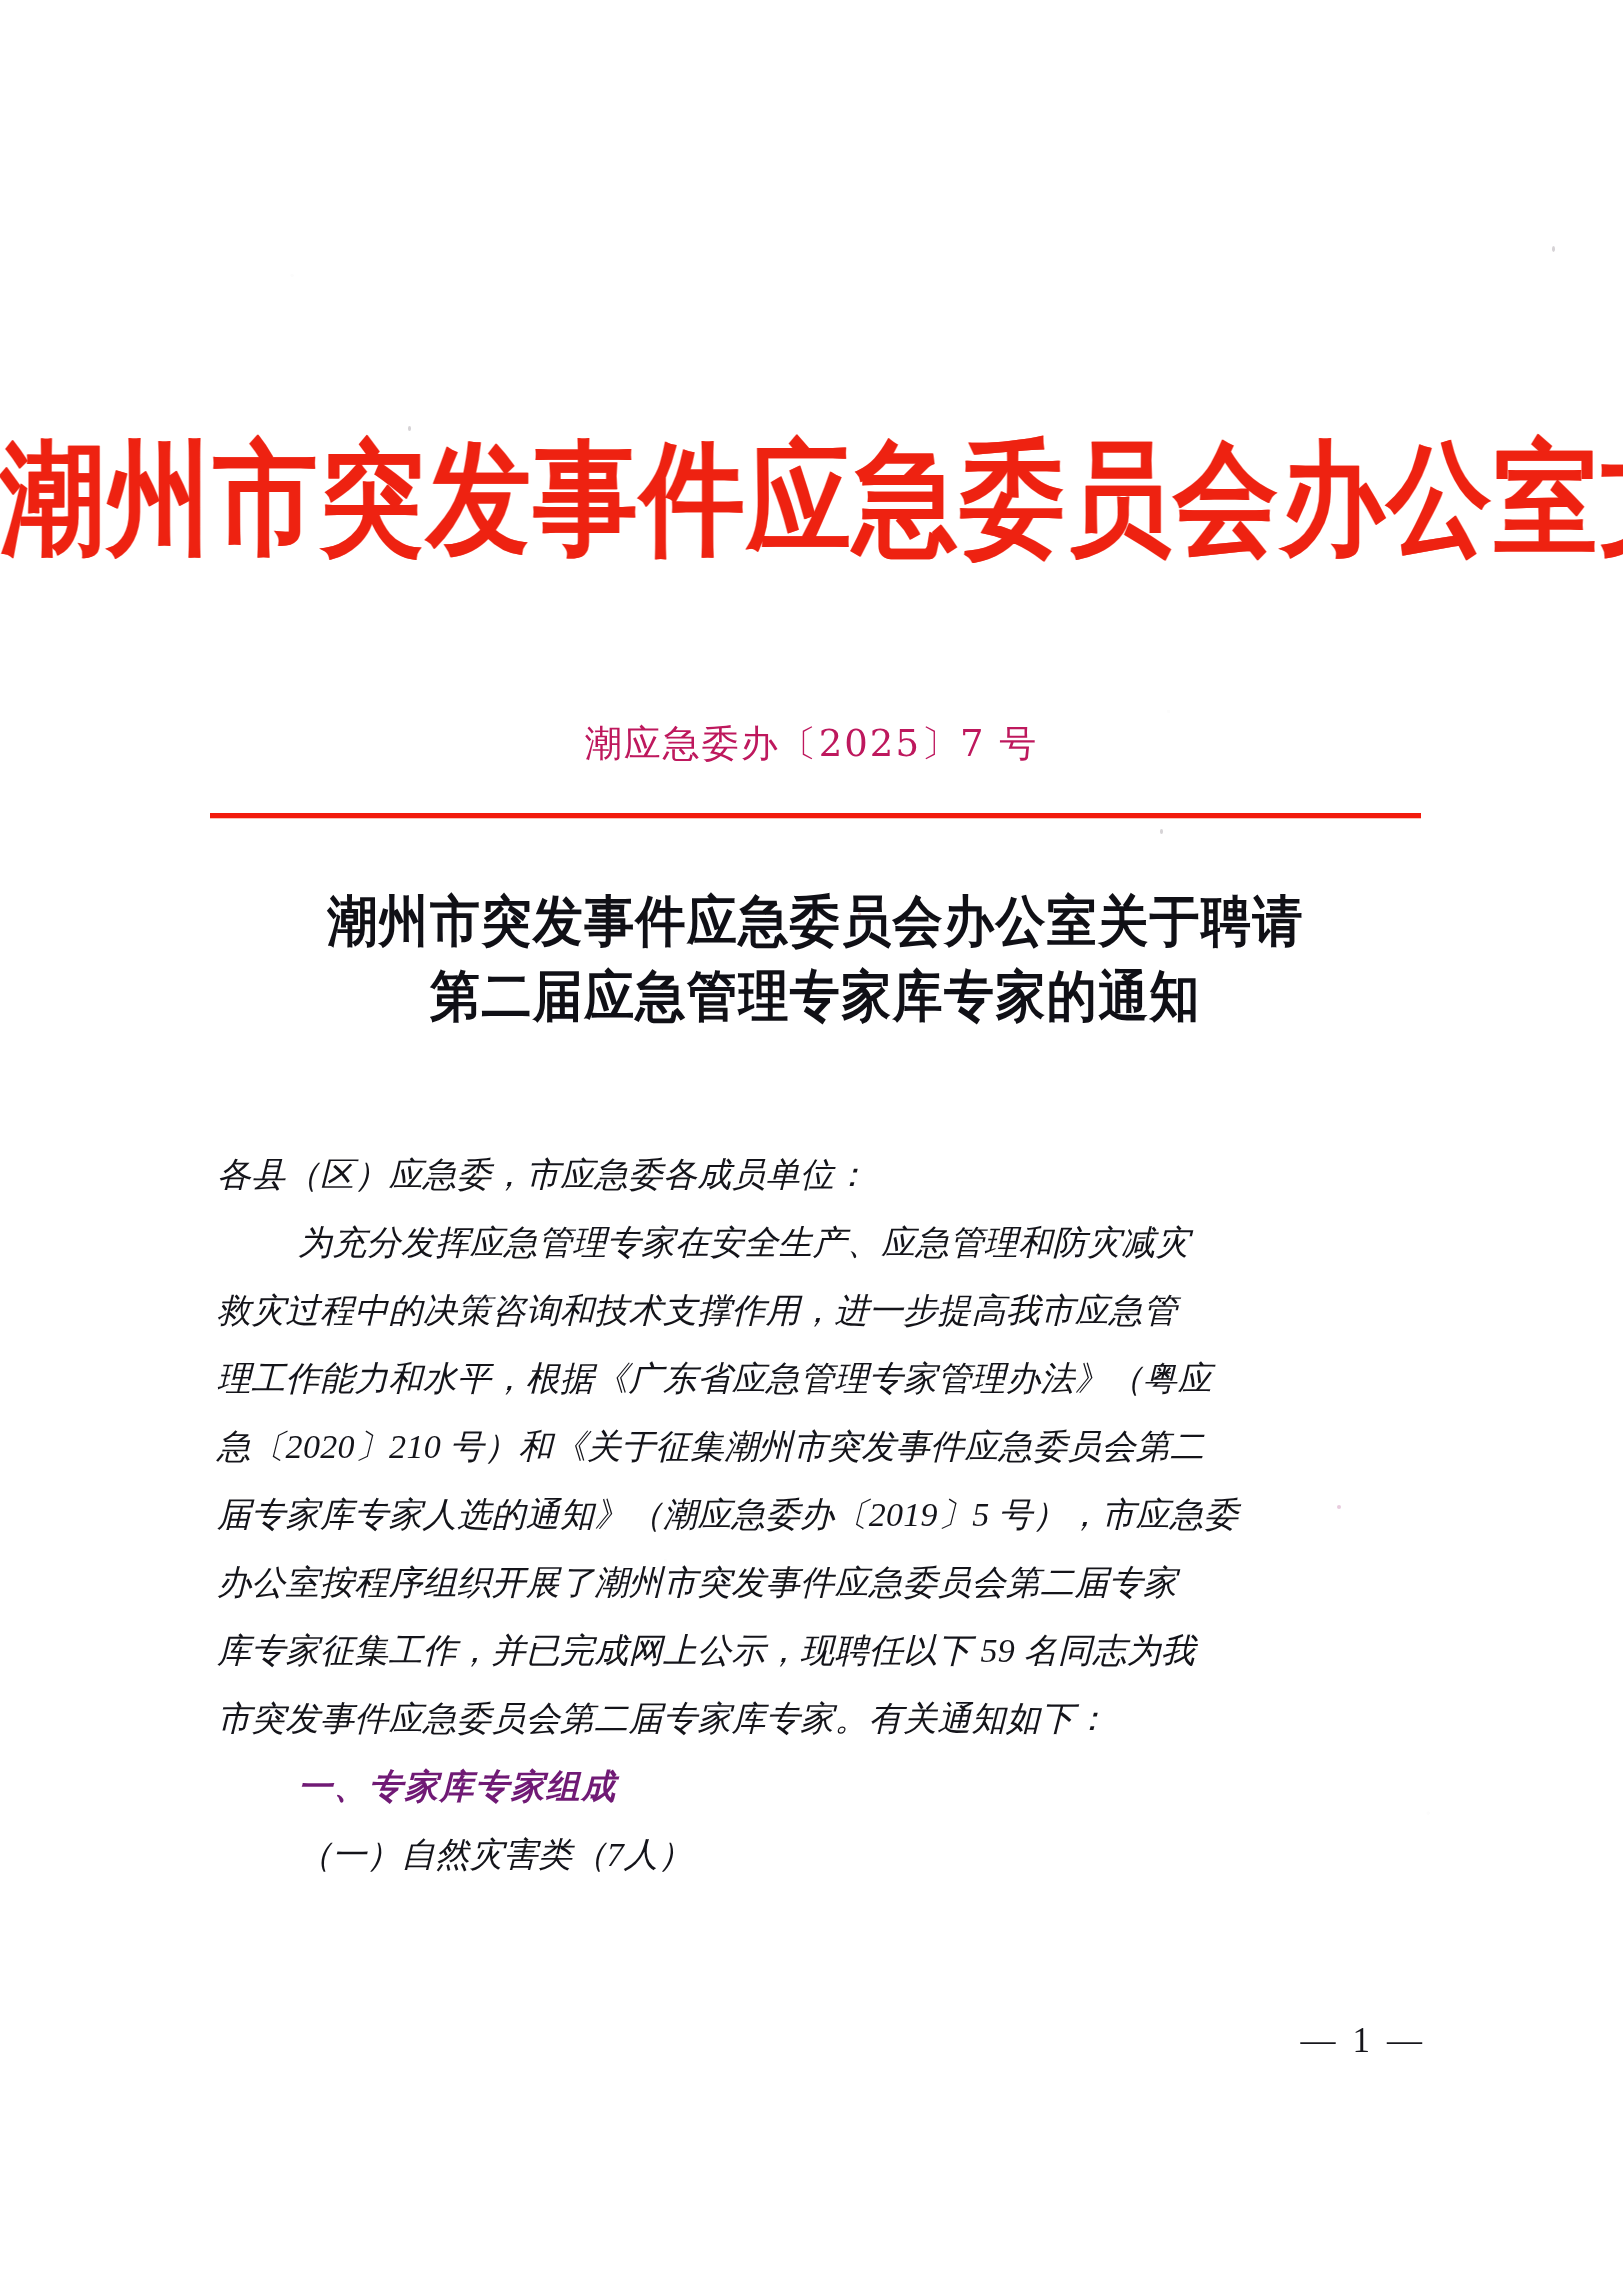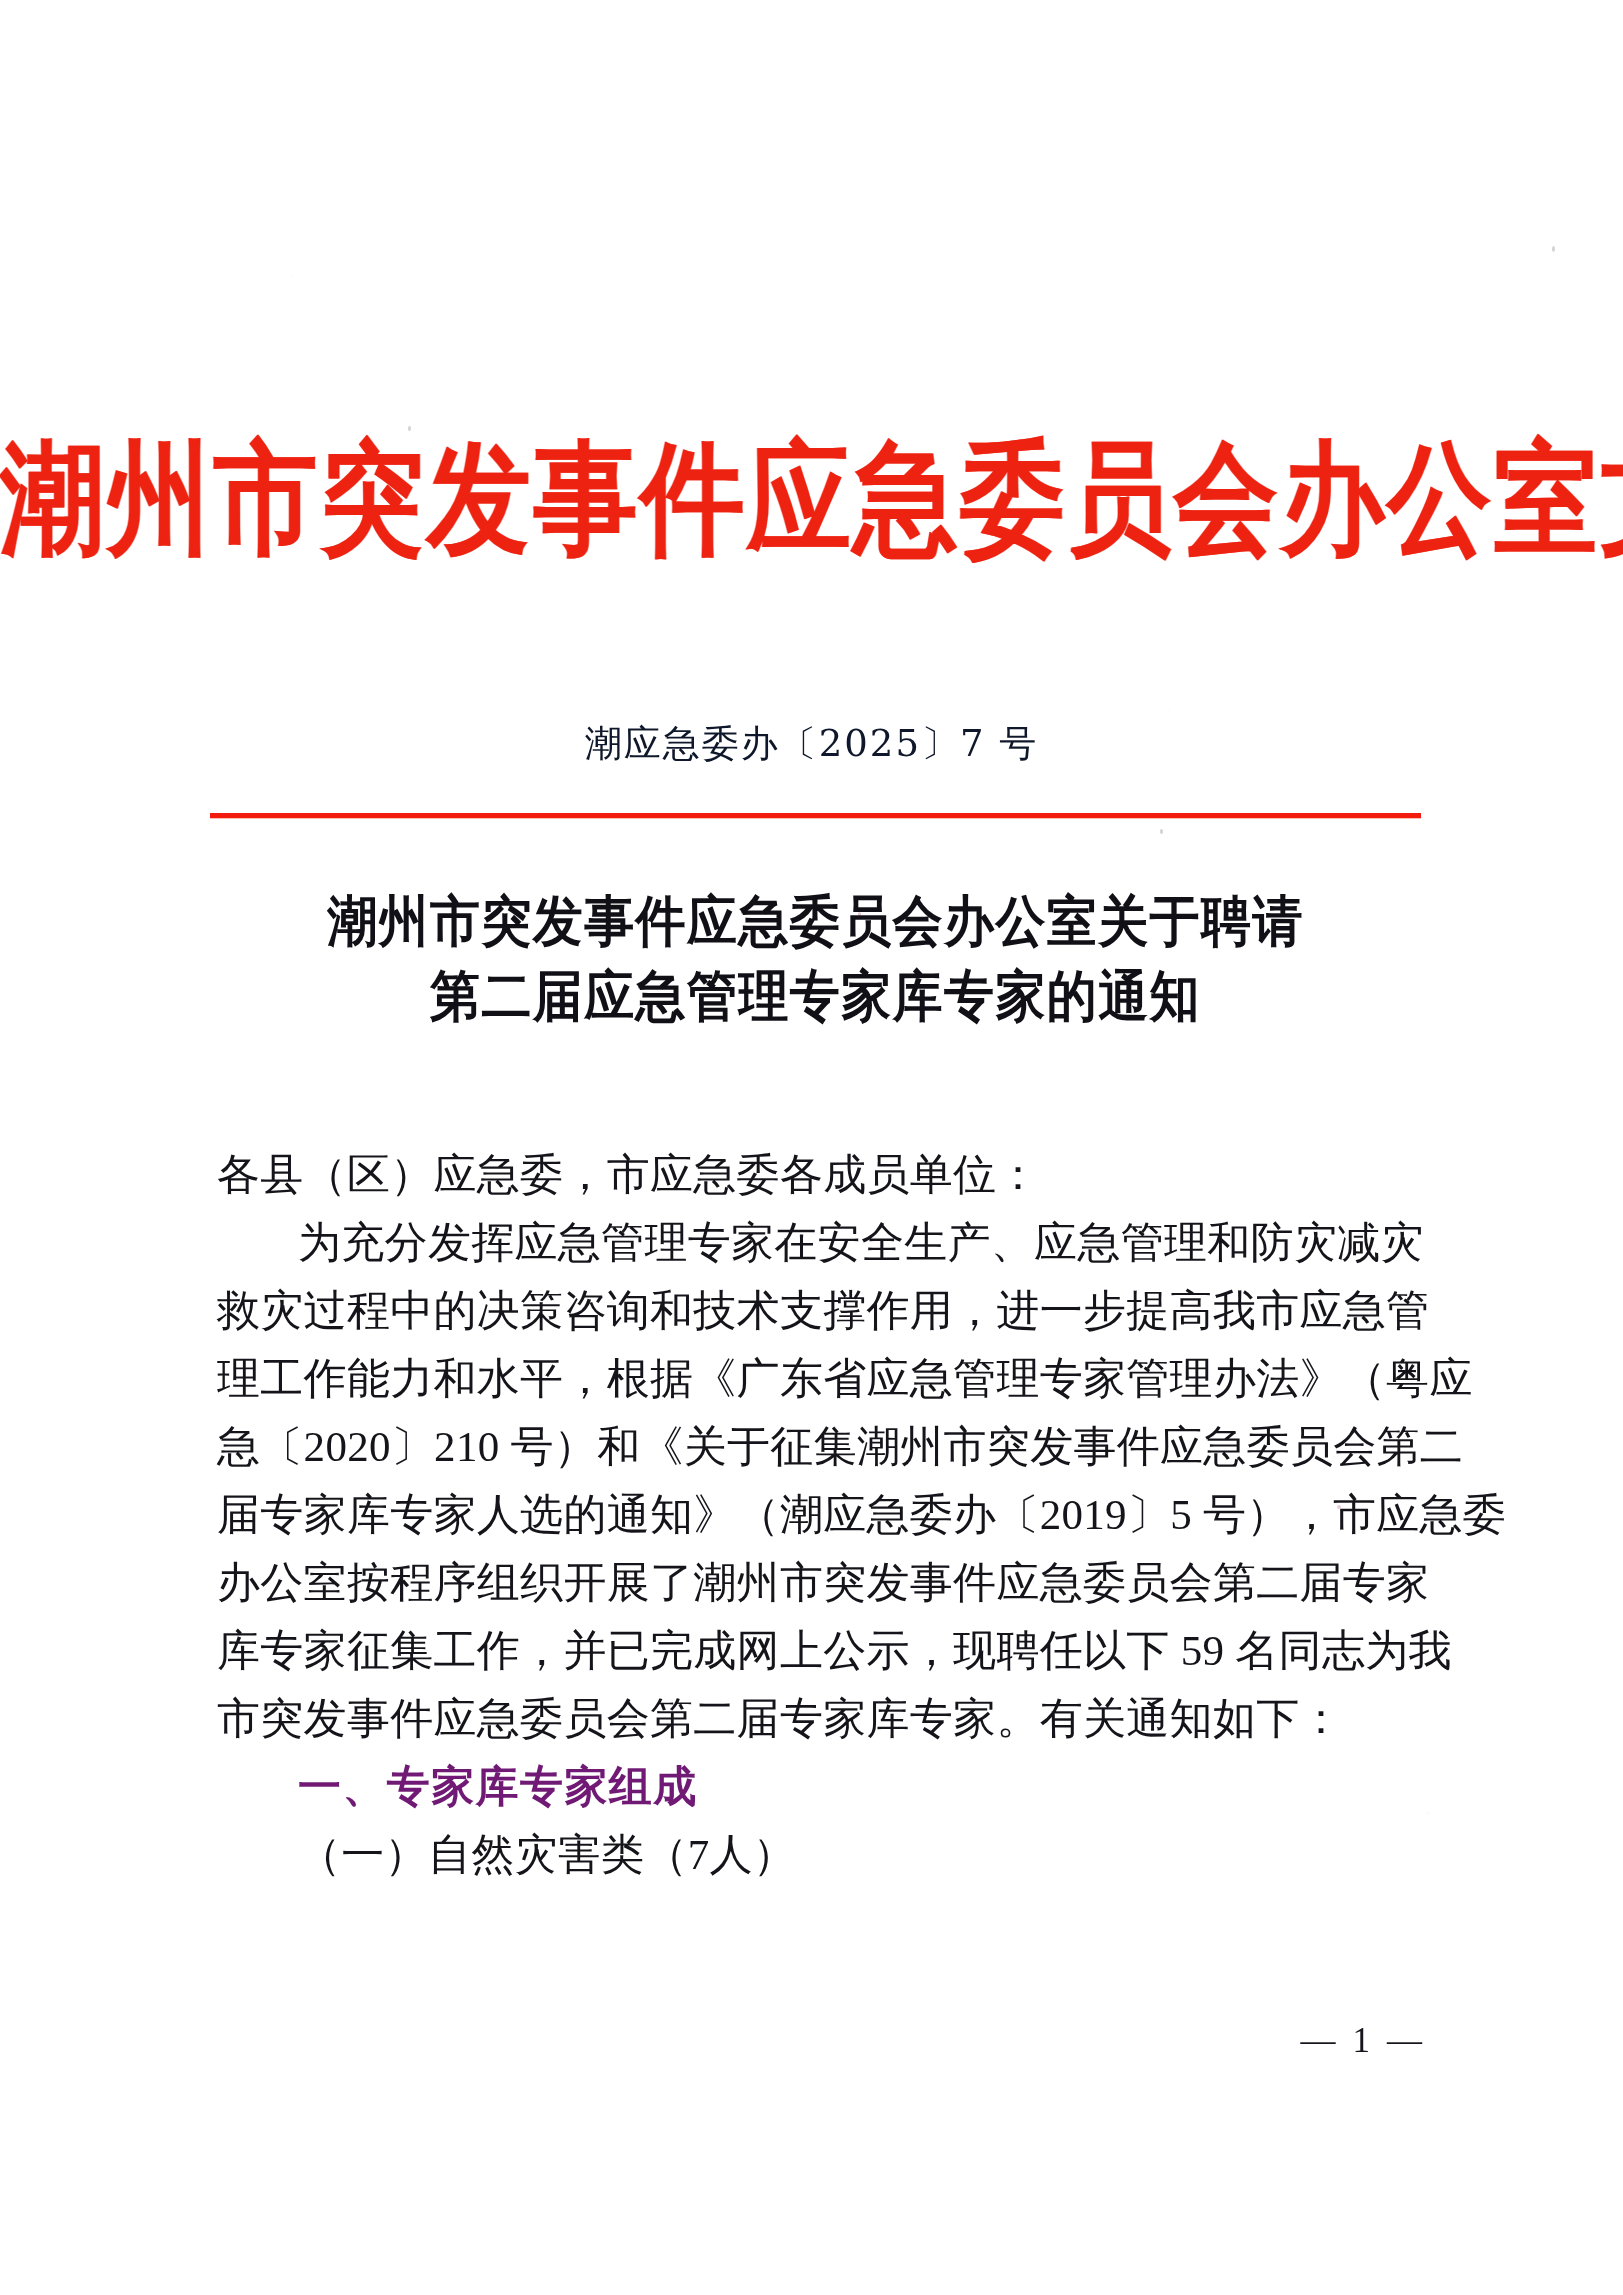--- a/index.html
+++ b/index.html
@@ -64,21 +64,21 @@
   
   .doc-number {
     position: absolute;
     left: 0;
     top: 725px;
     width: 1623px;
     text-align: center;
     font-family: "DejaVu Serif", "Liberation Serif", serif;
     font-size: 37px;
     line-height: 1.0;
-    color: #0f172a;
+    color: #be185d;
     letter-spacing: 2px;
     white-space: nowrap;
   }
 
   
   .red-rule {
     position: absolute;
     left: 210px;
     top: 813px;
     width: 1211px;
@@ -105,24 +105,25 @@
   }
   .doc-title .tline { display: block; white-space: nowrap; }
 
   
   .body-block {
     position: absolute;
     left: 217px;
     top: 1141px;
     width: 1206px;
     font-family: "Liberation Serif", "DejaVu Serif", serif;
-    font-size: 43px;
+    font-size: 34px;
     line-height: 68px;
     color: #14141a;
     letter-spacing: 0.3px;
+    font-style: italic;
   }
 
   .body-line {
     display: block;
     white-space: nowrap;
     font-weight: 400;
   }
   .body-line.indent2 { text-indent: 0; padding-left: 81px; }
 
   

